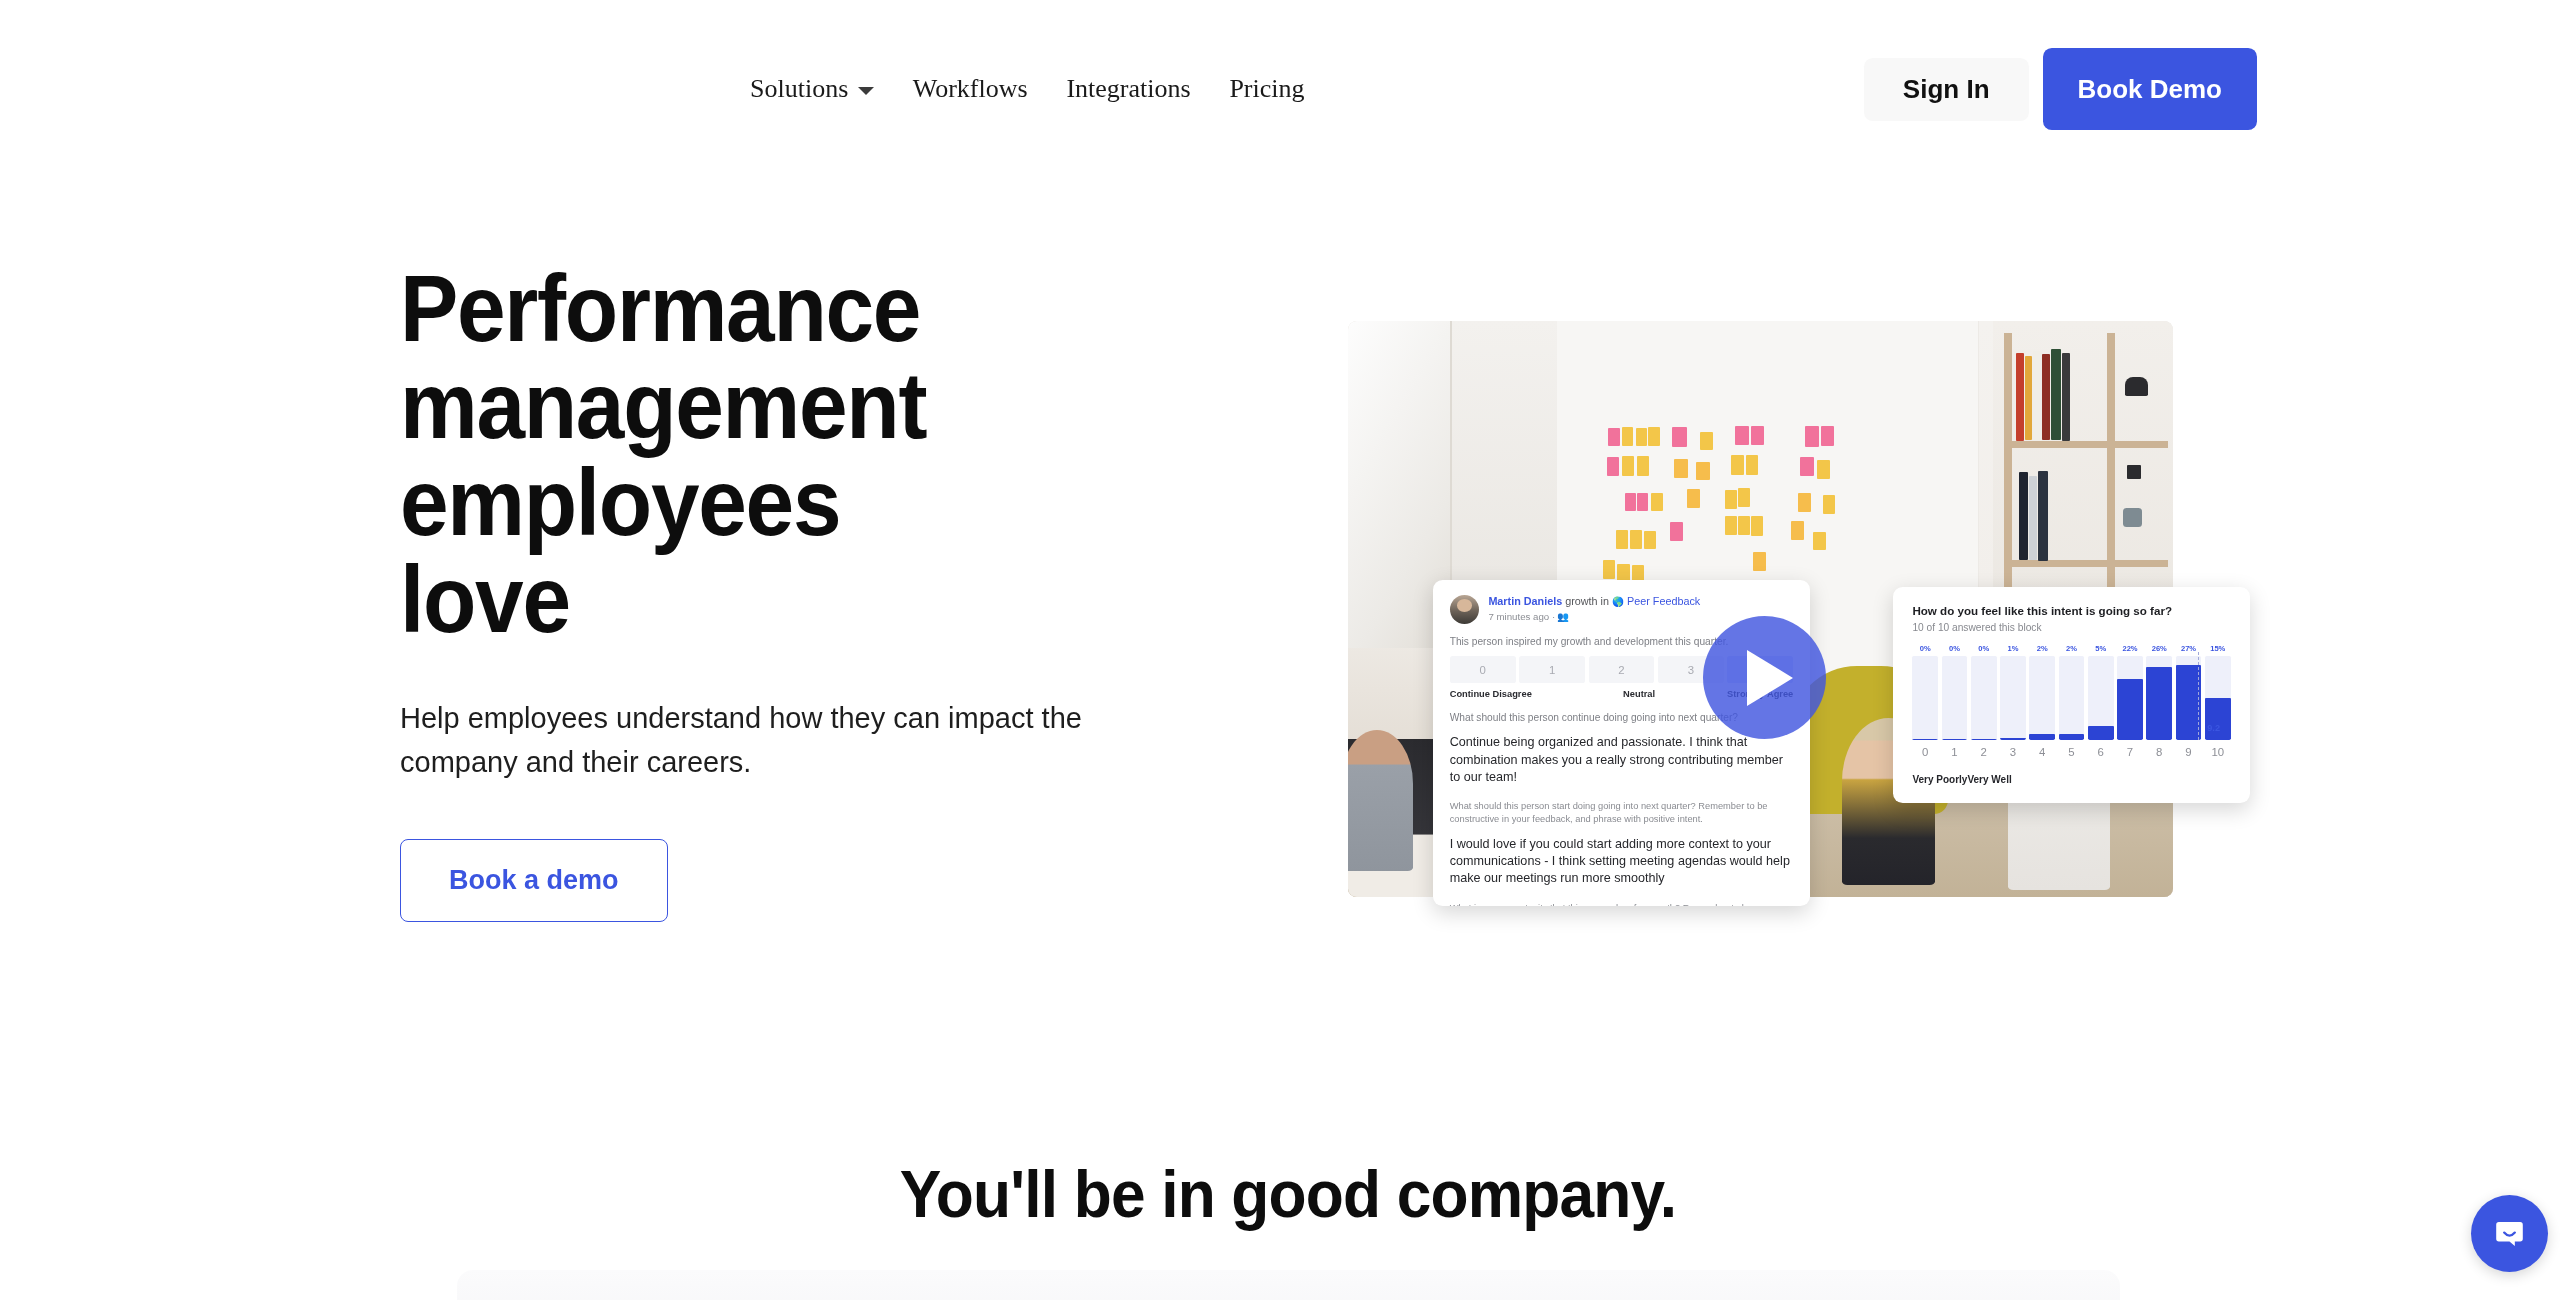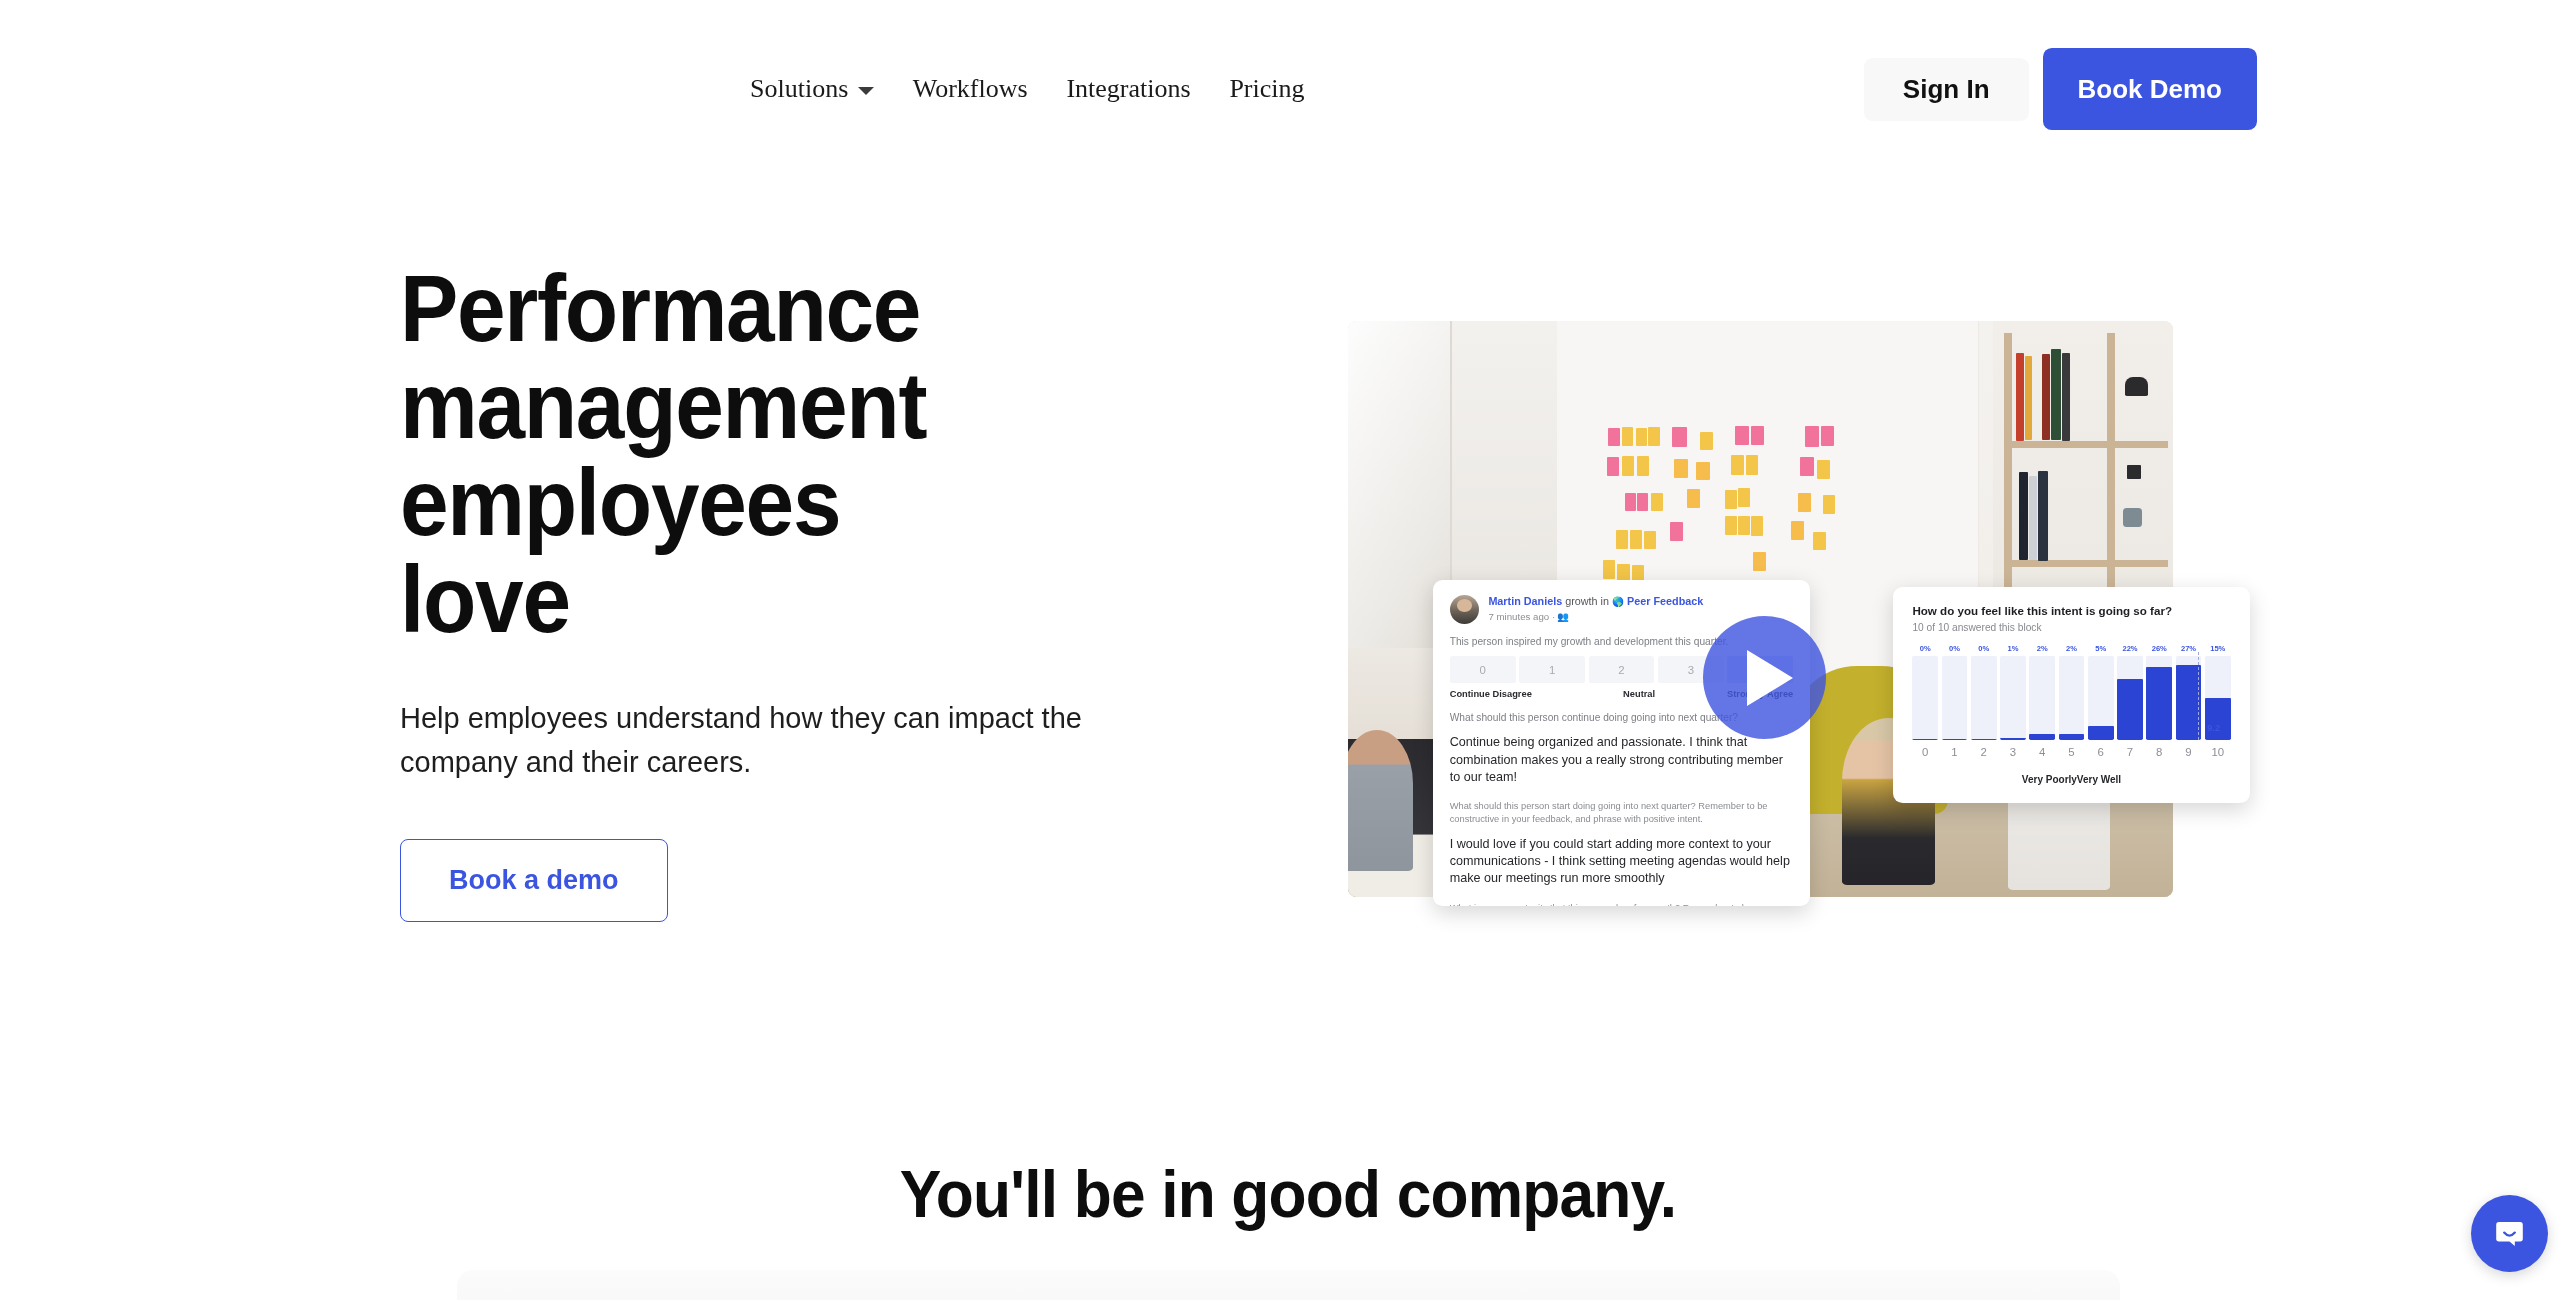--- a/index.html
+++ b/index.html
@@ -304,21 +304,21 @@
     overflow: hidden;
     position: relative;
   }
   .fb-avatar::after {
     content:""; position:absolute; left:7px; top:4.4px; width:15px; height:12.3px;
     border-radius:50%; background:#d7b79a;
   }
   .fb-author-line { font-size: 10.8px; line-height: 1.25; }
   .fb-author { color: #3b55e0; font-weight: 700; }
   .fb-postedin { color: #55565a; font-weight: 400; }
-  .fb-channel { color: #3b55e0; font-weight: 700; }
+  .fb-channel { color: #3b55e0; font-weight: 400; }
   .globe-ic { display: inline-block; font-size: 9.7px; }
   .fb-time { font-size: 9.7px; color: #8c8e94; margin-top: 2.6px; }
   .fb-q {
     font-size: 10.2px; color: #7d7f85; margin-top: 11.4px; line-height: 1.35;
   }
   .scale-row { display: flex; gap: 3.5px; margin-top: 7px; }
   .scale-cell {
     flex: 1; height: 27px; background: #f4f5f8; border-radius: 2.6px;
     display: flex; align-items: center; justify-content: center;
     font-size: 11.4px; color: #a9abb2; cursor: pointer;
@@ -365,21 +365,21 @@
   .axis-tick { flex: 1; text-align: center; font-size: 11.4px; color: #8d8f96; }
   .avg-line {
     position: absolute; top: 7px; bottom: 0; width: 0;
     border-left: 1.8px dashed #9fa7d9;
   }
   .avg-val {
     position: absolute; font-size: 9.2px; font-weight: 700; color: #3b55e0;
     transform: translateX(-50%);
   }
   .chart-foot {
-    display: flex; justify-content: center; margin-top: 16px;
+    display: flex; justify-content: flex-start; margin-top: 16px;
     font-size: 10px; font-weight: 700; color: #25262b;
   }
 
   
   .good-company {
     position: absolute;
     left: 0;
     top: 1160px;
     width: 2576px;
     text-align: center;

